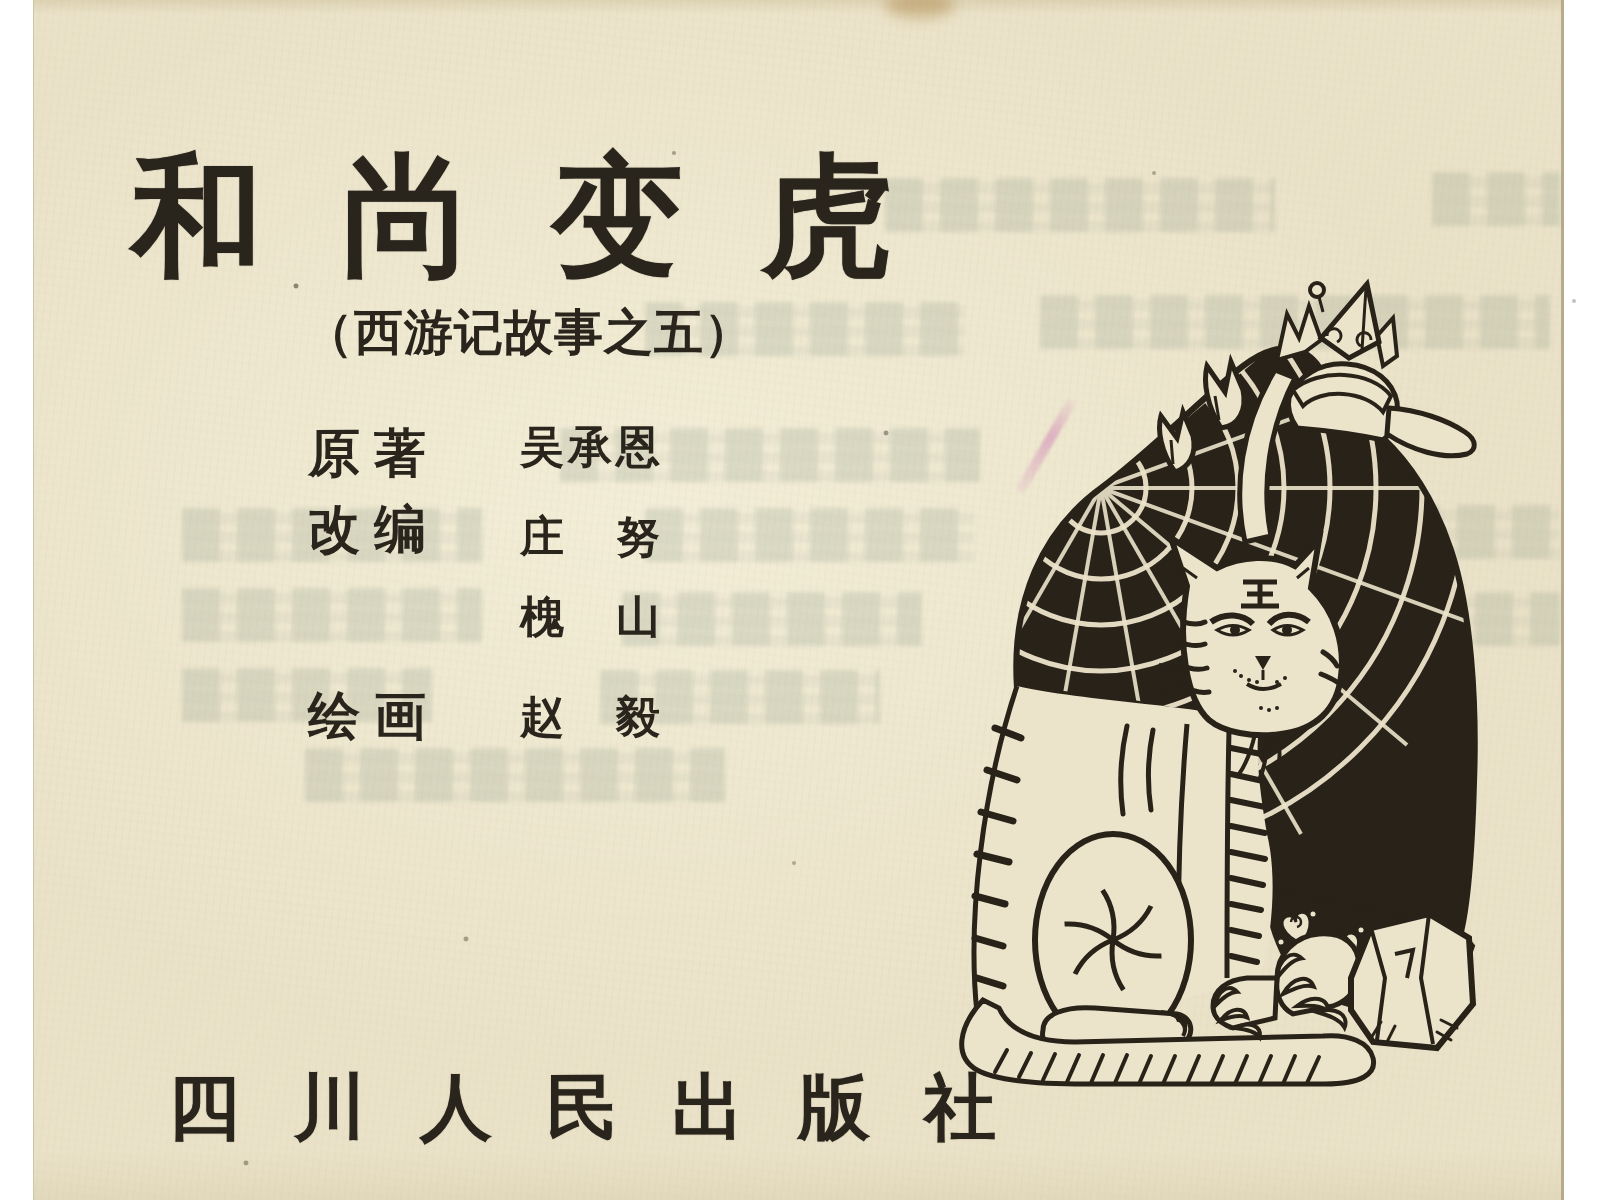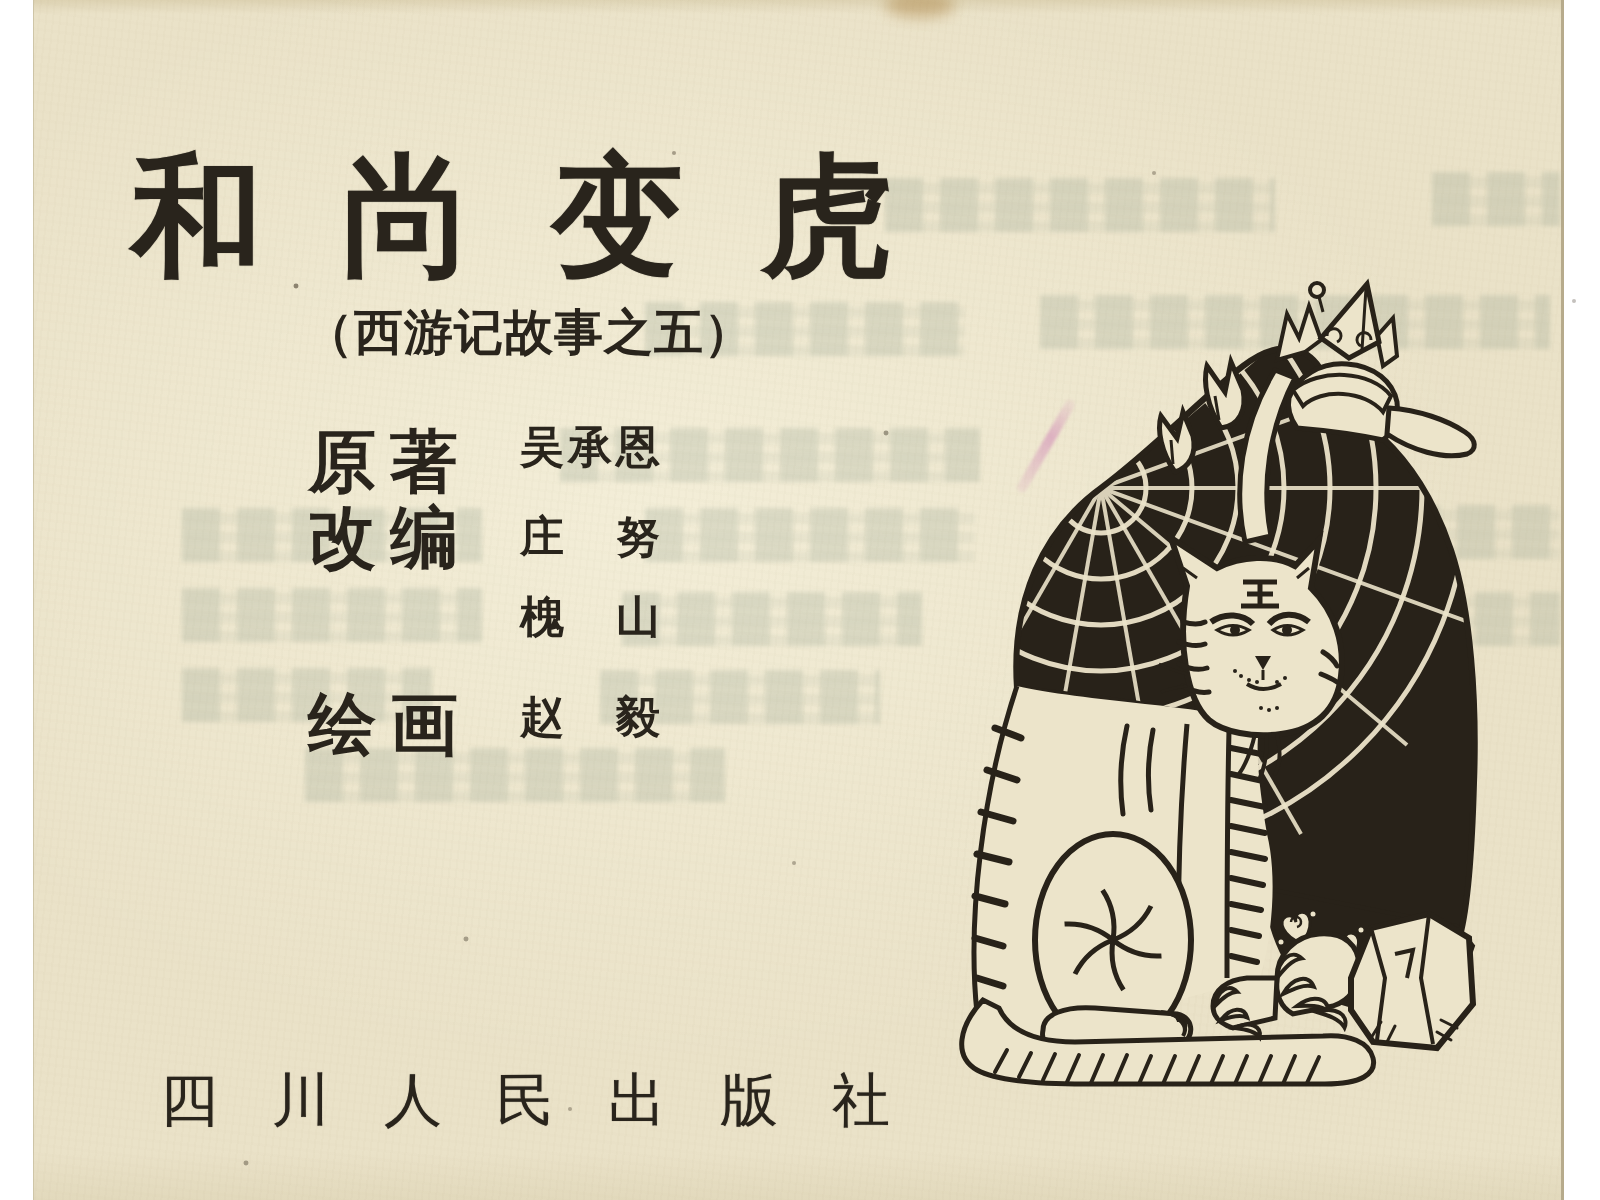--- a/index.html
+++ b/index.html
@@ -55,24 +55,24 @@
   }
   
   .ink{color:#29241c;z-index:3;position:absolute;line-height:1;white-space:nowrap;}
   .title{
     left:112px;top:152px;font-size:132px;font-weight:700;letter-spacing:78px;
     text-shadow:0 0 1px rgba(41,36,28,.6);
     margin-left:19px;
   }
   .subtitle{left:276px;top:308px;font-size:49px;font-weight:700;letter-spacing:1px;margin-left:28px;}
   .credit-row{position:absolute;left:0;top:0;width:100%;height:0;}
-  .credit-label{position:absolute;left:308px;font-size:68px;font-weight:700;letter-spacing:14px;text-align:right;}
+  .credit-label{position:absolute;left:308px;font-size:52px;font-weight:700;letter-spacing:14px;text-align:right;}
   .credit-name{position:absolute;left:520px;font-size:44px;font-weight:700;letter-spacing:4px;}
   .publisher{
-    left:160px;top:1072px;font-size:58px;font-weight:400;letter-spacing:54px;
+    left:168px;top:1072px;font-size:72px;font-weight:700;letter-spacing:54px;
     text-shadow:0 0 1px rgba(41,36,28,.5);
   }
   
   .tiger-wrap{position:absolute;left:925px;top:278px;width:600px;height:812px;z-index:4;}
 </style>
 </head>
 <body>
 
 <div class="page">
   <div class="grain"></div>

